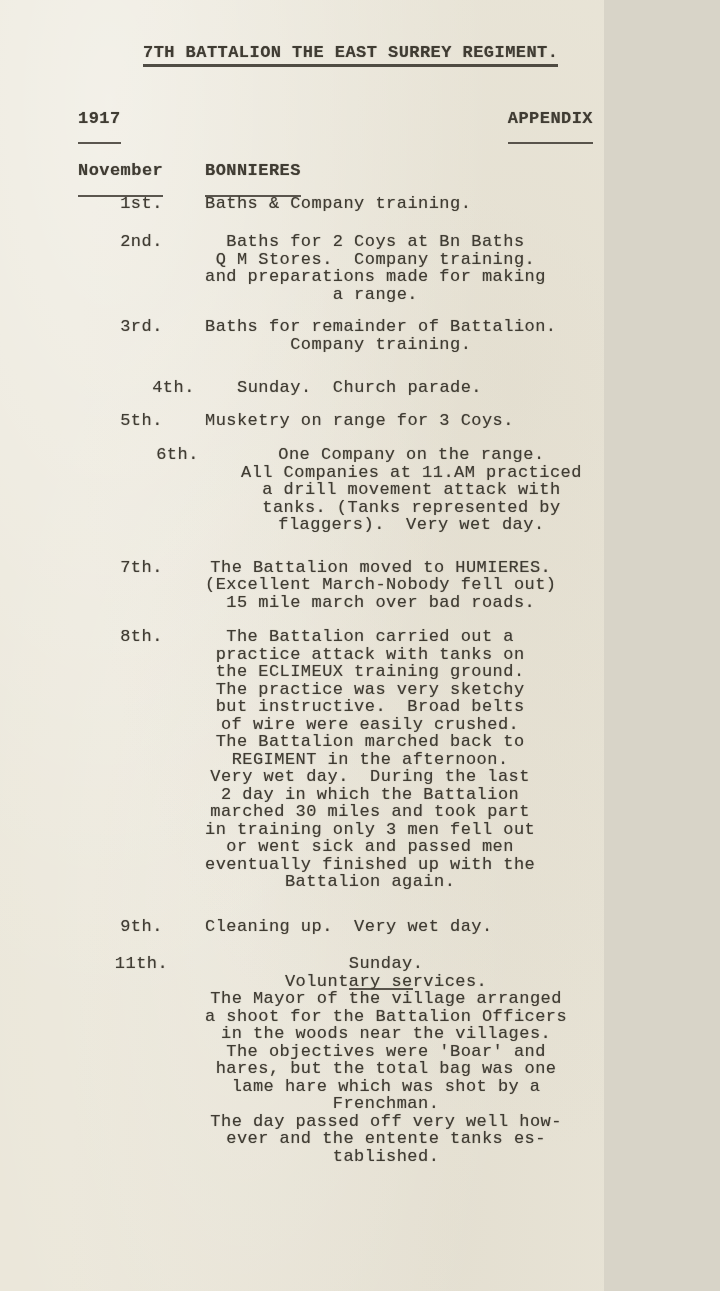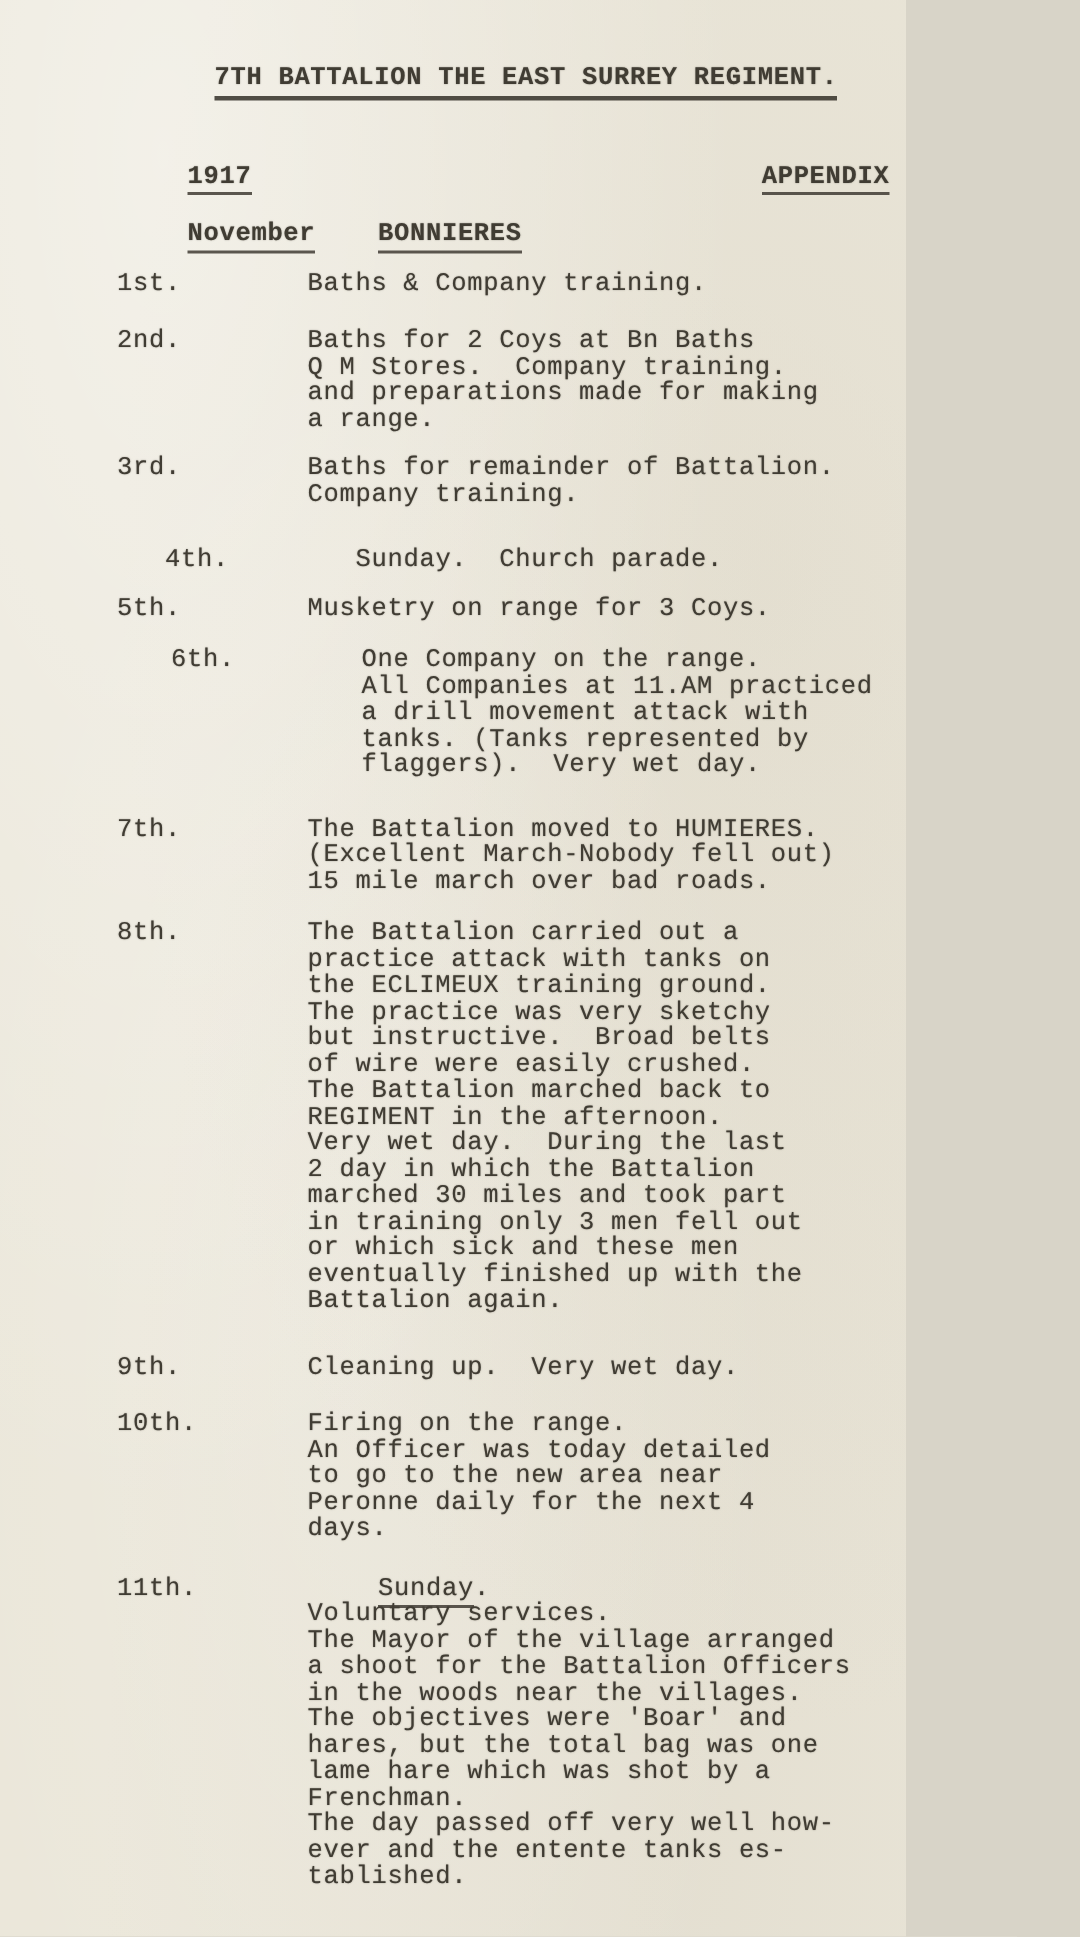--- a/index.html
+++ b/index.html
@@ -27,38 +27,37 @@
     margin-left:65px;
     font-weight:bold;
     display:block;
   }
   .title span{
     border-bottom:3px solid rgba(52,48,40,.85);
     padding-bottom:2px;
   }
   .u{
     border-bottom:2px solid rgba(52,48,40,.8);
-    padding-bottom:1px;
-    margin-left:47px;
+    padding-bottom:15px;
   }
   .hdr-row{
     display:flex;
     justify-content:space-between;
     align-items:baseline;
     margin-top:48px;
     font-weight:bold;
   }
   .month-row{
     display:flex;
     margin-top:18px;
     font-weight:bold;
   }
   .datecol{width:127px;flex:0 0 127px;}
   .entries{margin:0;}
-  .entry{display:flex;margin-top:18px;}
+  .entry{display:flex;margin-top:18px;text-align:center;}
   .entry:nth-child(1){margin-top:15px;}
   .entry:nth-child(2){margin-top:21px;}
   .entry:nth-child(3){margin-top:15px;}
   .entry:nth-child(4){margin-top:26px;margin-left:32px;}
   .entry:nth-child(5){margin-top:15px;}
   .entry:nth-child(6){margin-top:17px;margin-left:36px;}
   .entry:nth-child(7){margin-top:25px;}
   .entry:nth-child(8){margin-top:17px;}
   .entry:nth-child(9){margin-top:27px;}
   .entry:nth-child(10){margin-top:20px;}
@@ -152,43 +151,33 @@
           <div class="line">the ECLIMEUX training ground.</div>
           <div class="line">The practice was very sketchy</div>
           <div class="line">but instructive.  Broad belts</div>
           <div class="line">of wire were easily crushed.</div>
           <div class="line">The Battalion marched back to</div>
           <div class="line">REGIMENT in the afternoon.</div>
           <div class="line">Very wet day.  During the last</div>
           <div class="line">2 day in which the Battalion</div>
           <div class="line">marched 30 miles and took part</div>
           <div class="line">in training only 3 men fell out</div>
-          <div class="line">or which sick and these men</div>
+          <div class="line">or went sick and passed men</div>
           <div class="line">eventually finished up with the</div>
           <div class="line">Battalion again.</div>
         </div>
   </div>
 
   <div class="entry">
     <div class="datecol">9th.</div>
     <div>
           <div class="line">Cleaning up.  Very wet day.</div>
         </div>
   </div>
 
-  <div class="entry">
-    <div class="datecol">10th.</div>
-    <div>
-          <div class="line">Firing on the range.</div>
-          <div class="line">An Officer was today detailed</div>
-          <div class="line">to go to the new area near</div>
-          <div class="line">Peronne daily for the next 4</div>
-          <div class="line">days.</div>
-        </div>
-  </div>
 
   <div class="entry">
     <div class="datecol">11th.</div>
     <div>
           <div class="line"><span class="u">Sunday</span>.</div>
           <div class="line">Voluntary services.</div>
           <div class="line">The Mayor of the village arranged</div>
           <div class="line">a shoot for the Battalion Officers</div>
           <div class="line">in the woods near the villages.</div>
           <div class="line">The objectives were 'Boar' and</div>

